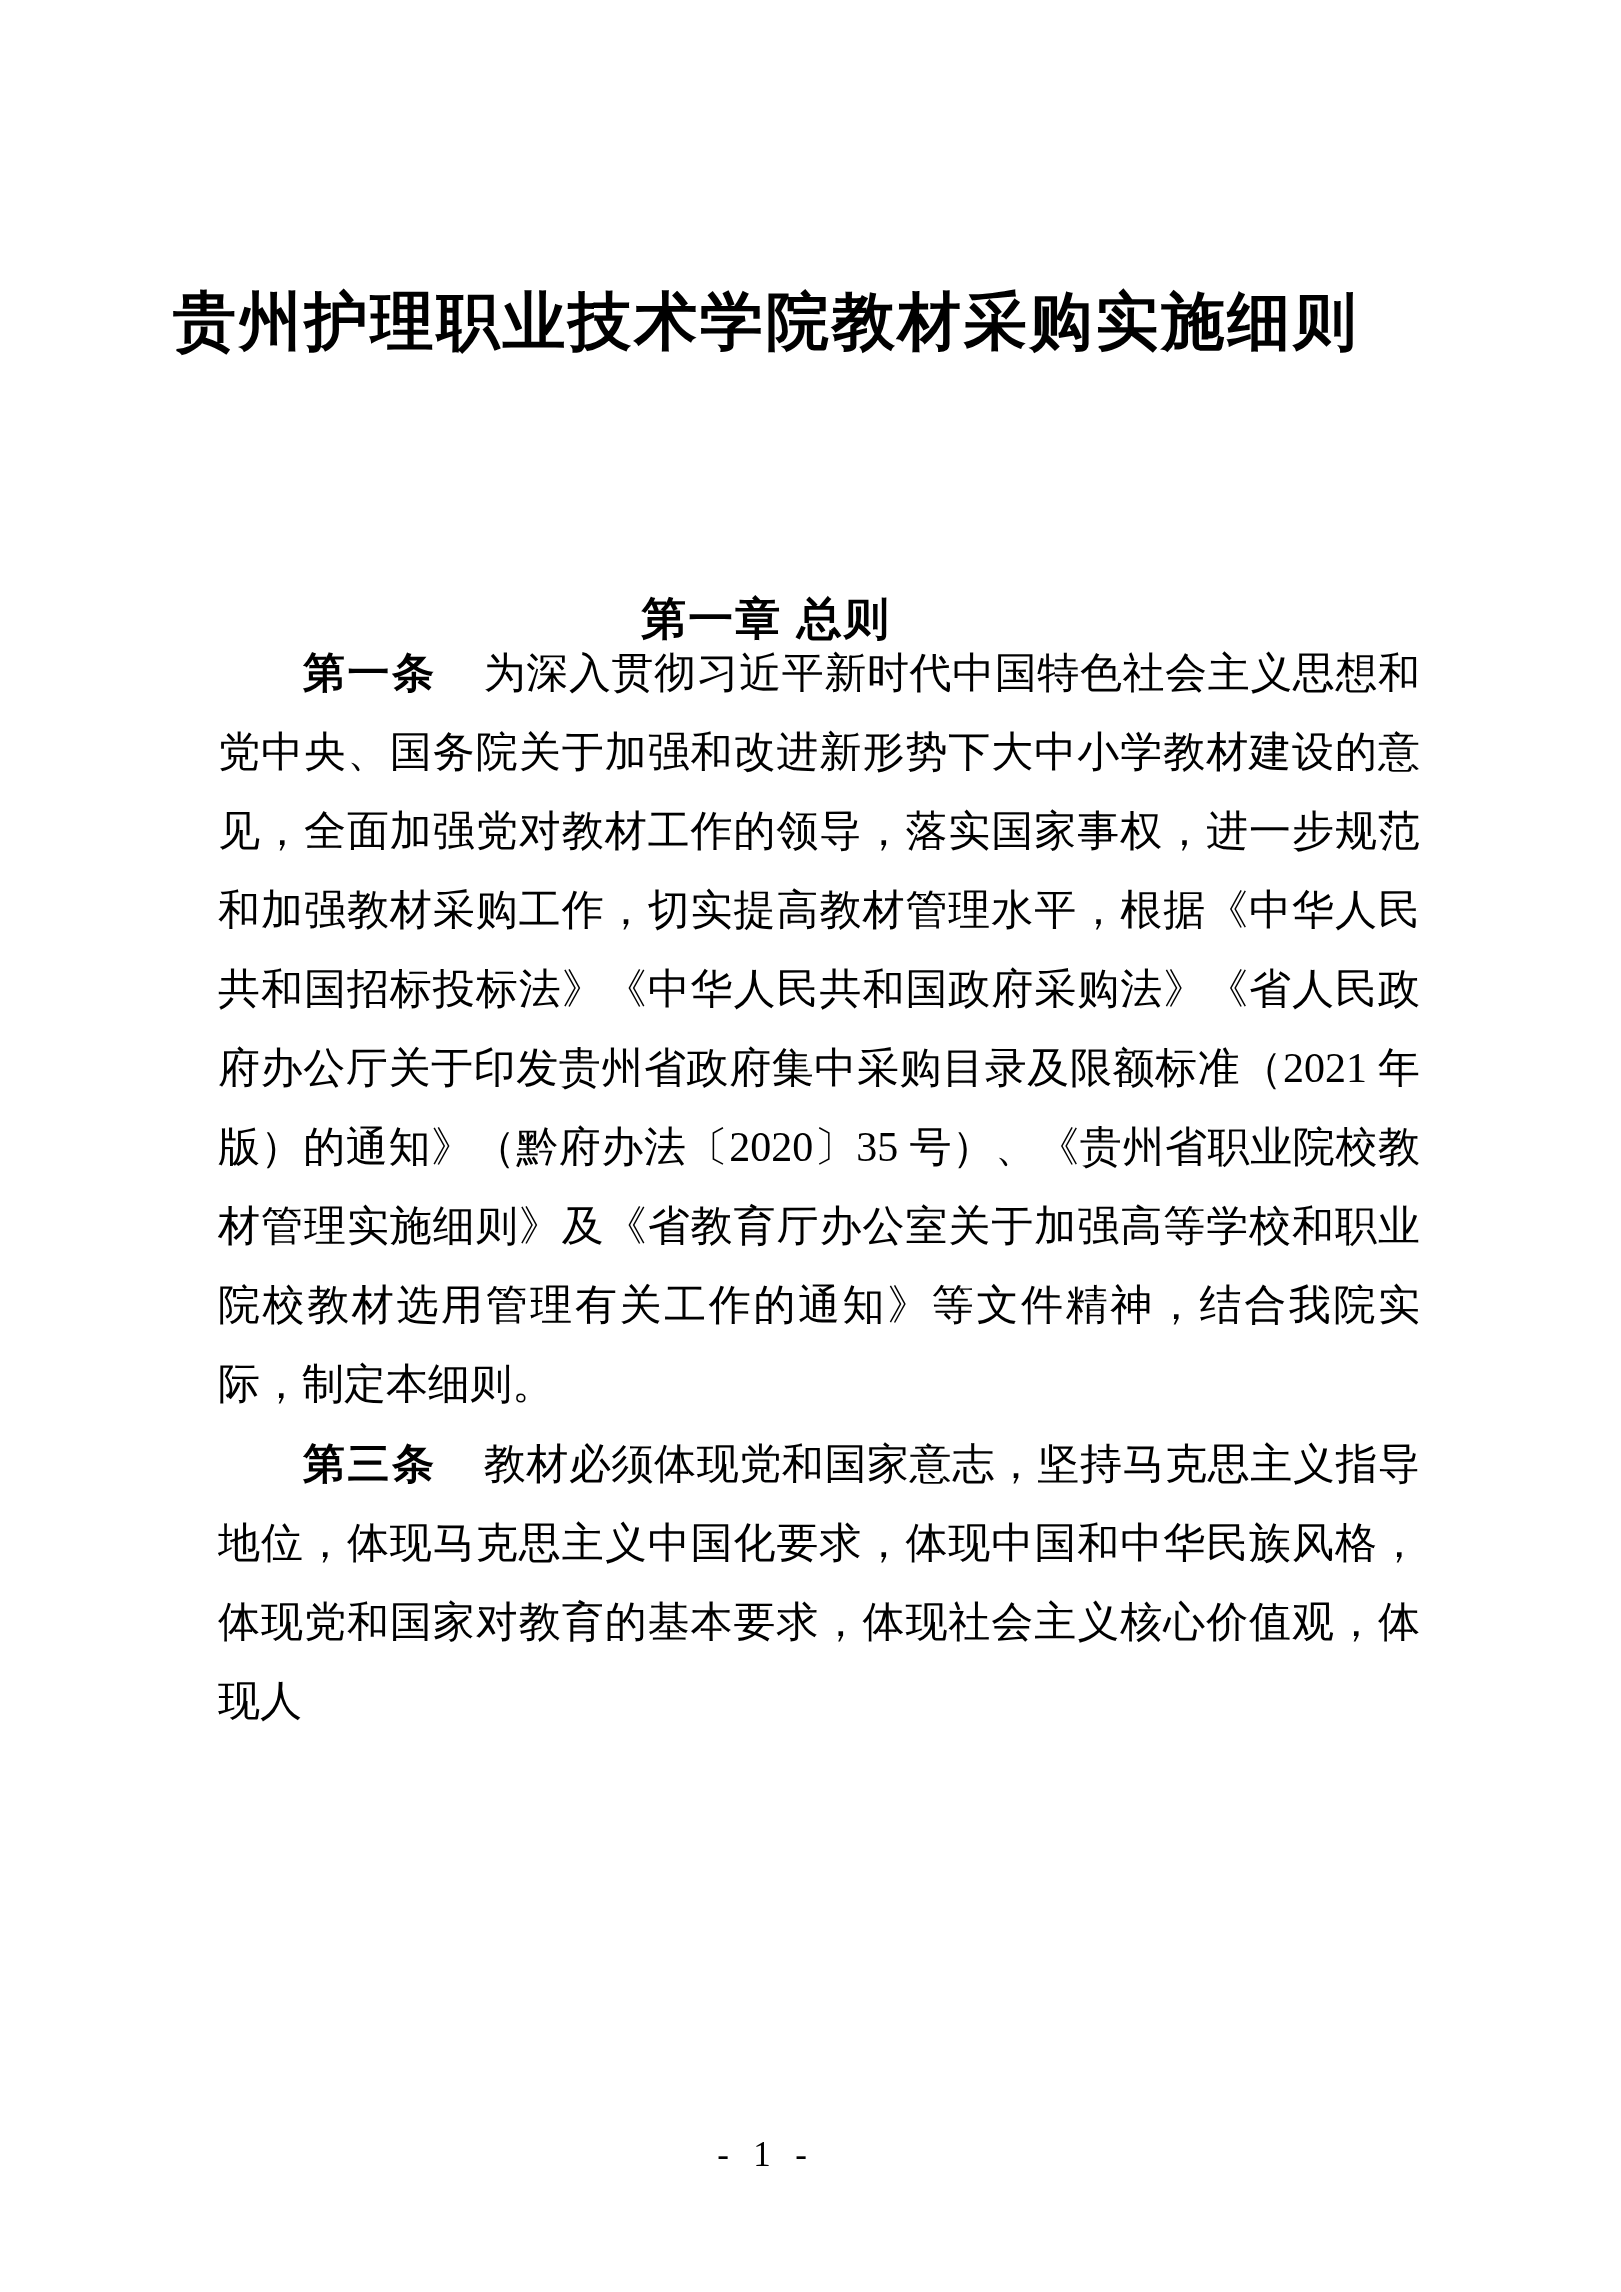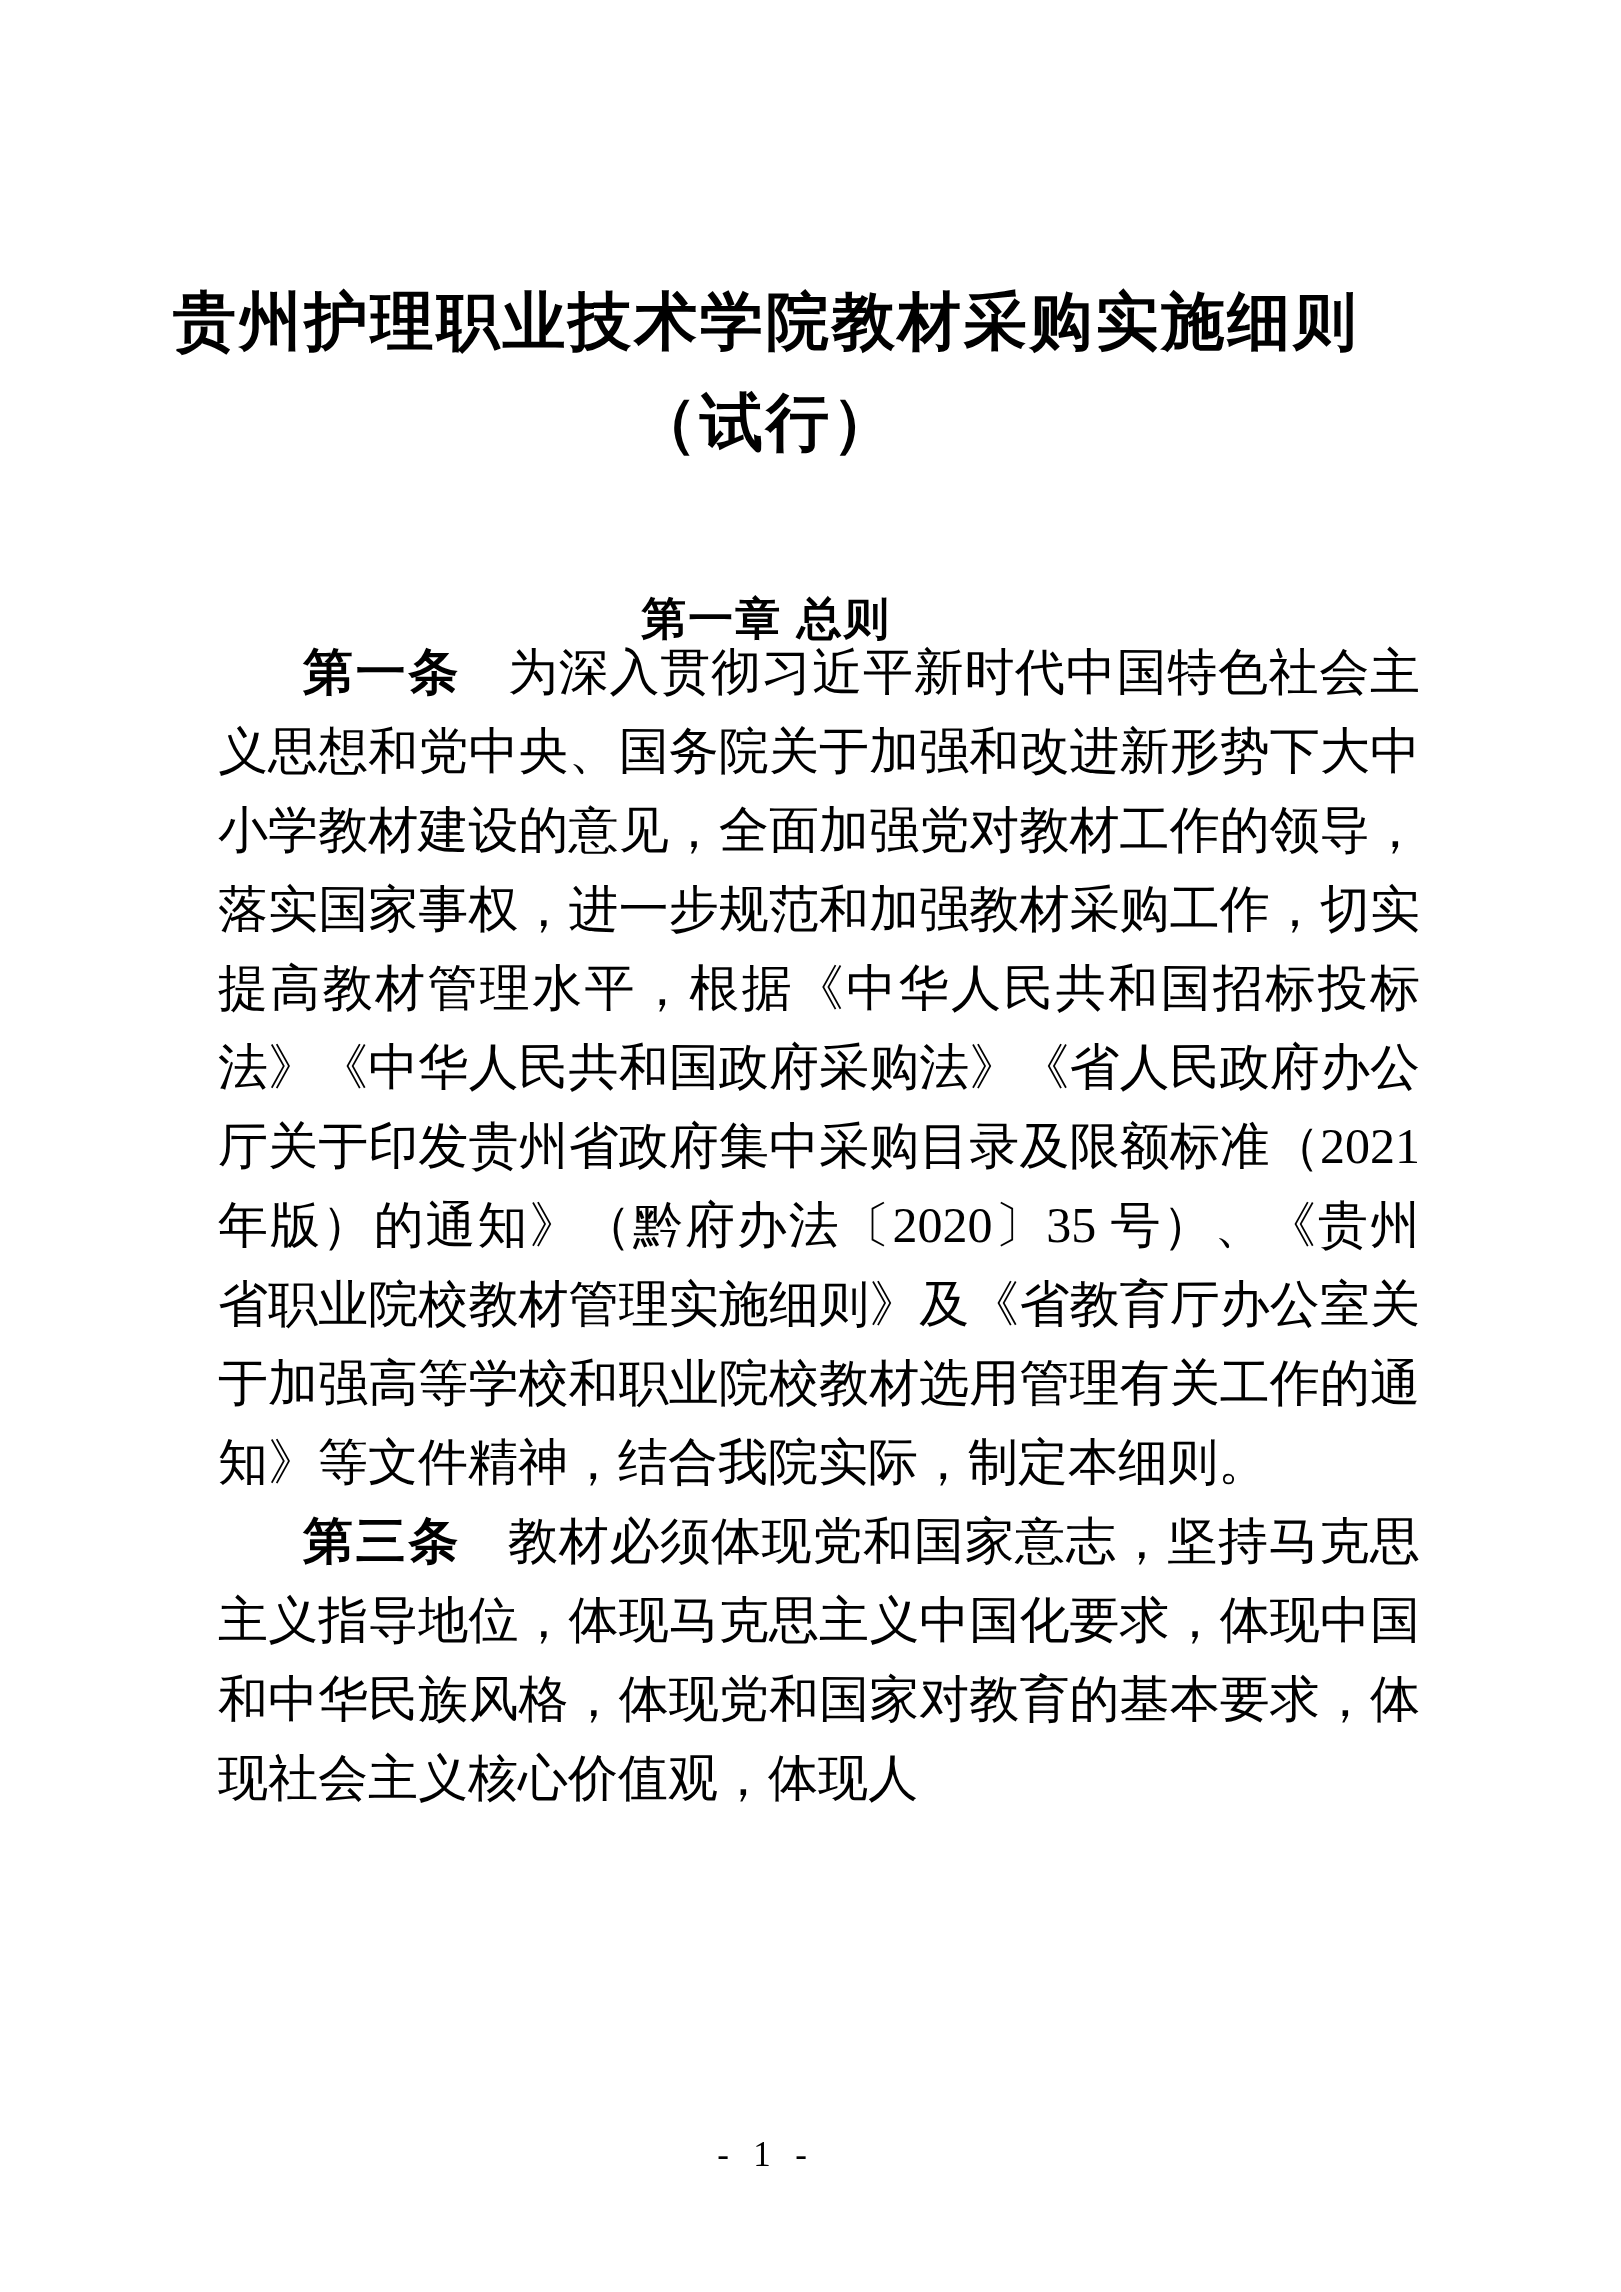--- a/index.html
+++ b/index.html
@@ -43,21 +43,21 @@
     line-height: 63px;
     font-weight: 700;
     letter-spacing: 2px;
     font-family: "Liberation Sans", "DejaVu Sans", sans-serif;
   }
   .doc-body {
     position: absolute;
     left: 218px;
     top: 633px;
     width: 1202px;
-    font-size: 50px;
+    font-size: 42px;
     line-height: 79px;
     text-align: justify;
     text-justify: inter-ideograph;
   }
   .doc-body p {
     margin: 0;
     padding: 0;
     text-indent: 85px;
   }
   .article-label {
@@ -78,21 +78,20 @@
     font-family: "Liberation Serif", "DejaVu Serif", serif;
   }
 </style>
 </head>
 <body>
 
 <div class="page">
 
   <h1 class="doc-title">
     <span class="title-line">贵州护理职业技术学院教材采购实施细则</span>
-    <span class="title-line">（试行）</span>
   </h1>
 
   <h2 class="chapter-heading">第一章 总则</h2>
 
   <div class="doc-body">
     <p>
       <span class="article-label">第一条</span><span>为深入贯彻习近平新时代中国特色社会主义思想和党中央、国务院关于加强和改进新形势下大中小学教材建设的意见，全面加强党对教材工作的领导，落实国家事权，进一步规范和加强教材采购工作，切实提高教材管理水平，根据《中华人民共和国招标投标法》《中华人民共和国政府采购法》《省人民政府办公厅关于印发贵州省政府集中采购目录及限额标准（2021 年版）的通知》（黔府办法〔2020〕35 号）、《贵州省职业院校教材管理实施细则》及《省教育厅办公室关于加强高等学校和职业院校教材选用管理有关工作的通知》等文件精神，结合我院实际，制定本细则。</span>
     </p>
     <p>
       <span class="article-label">第三条</span><span>教材必须体现党和国家意志，坚持马克思主义指导地位，体现马克思主义中国化要求，体现中国和中华民族风格，体现党和国家对教育的基本要求，体现社会主义核心价值观，体现人</span>

